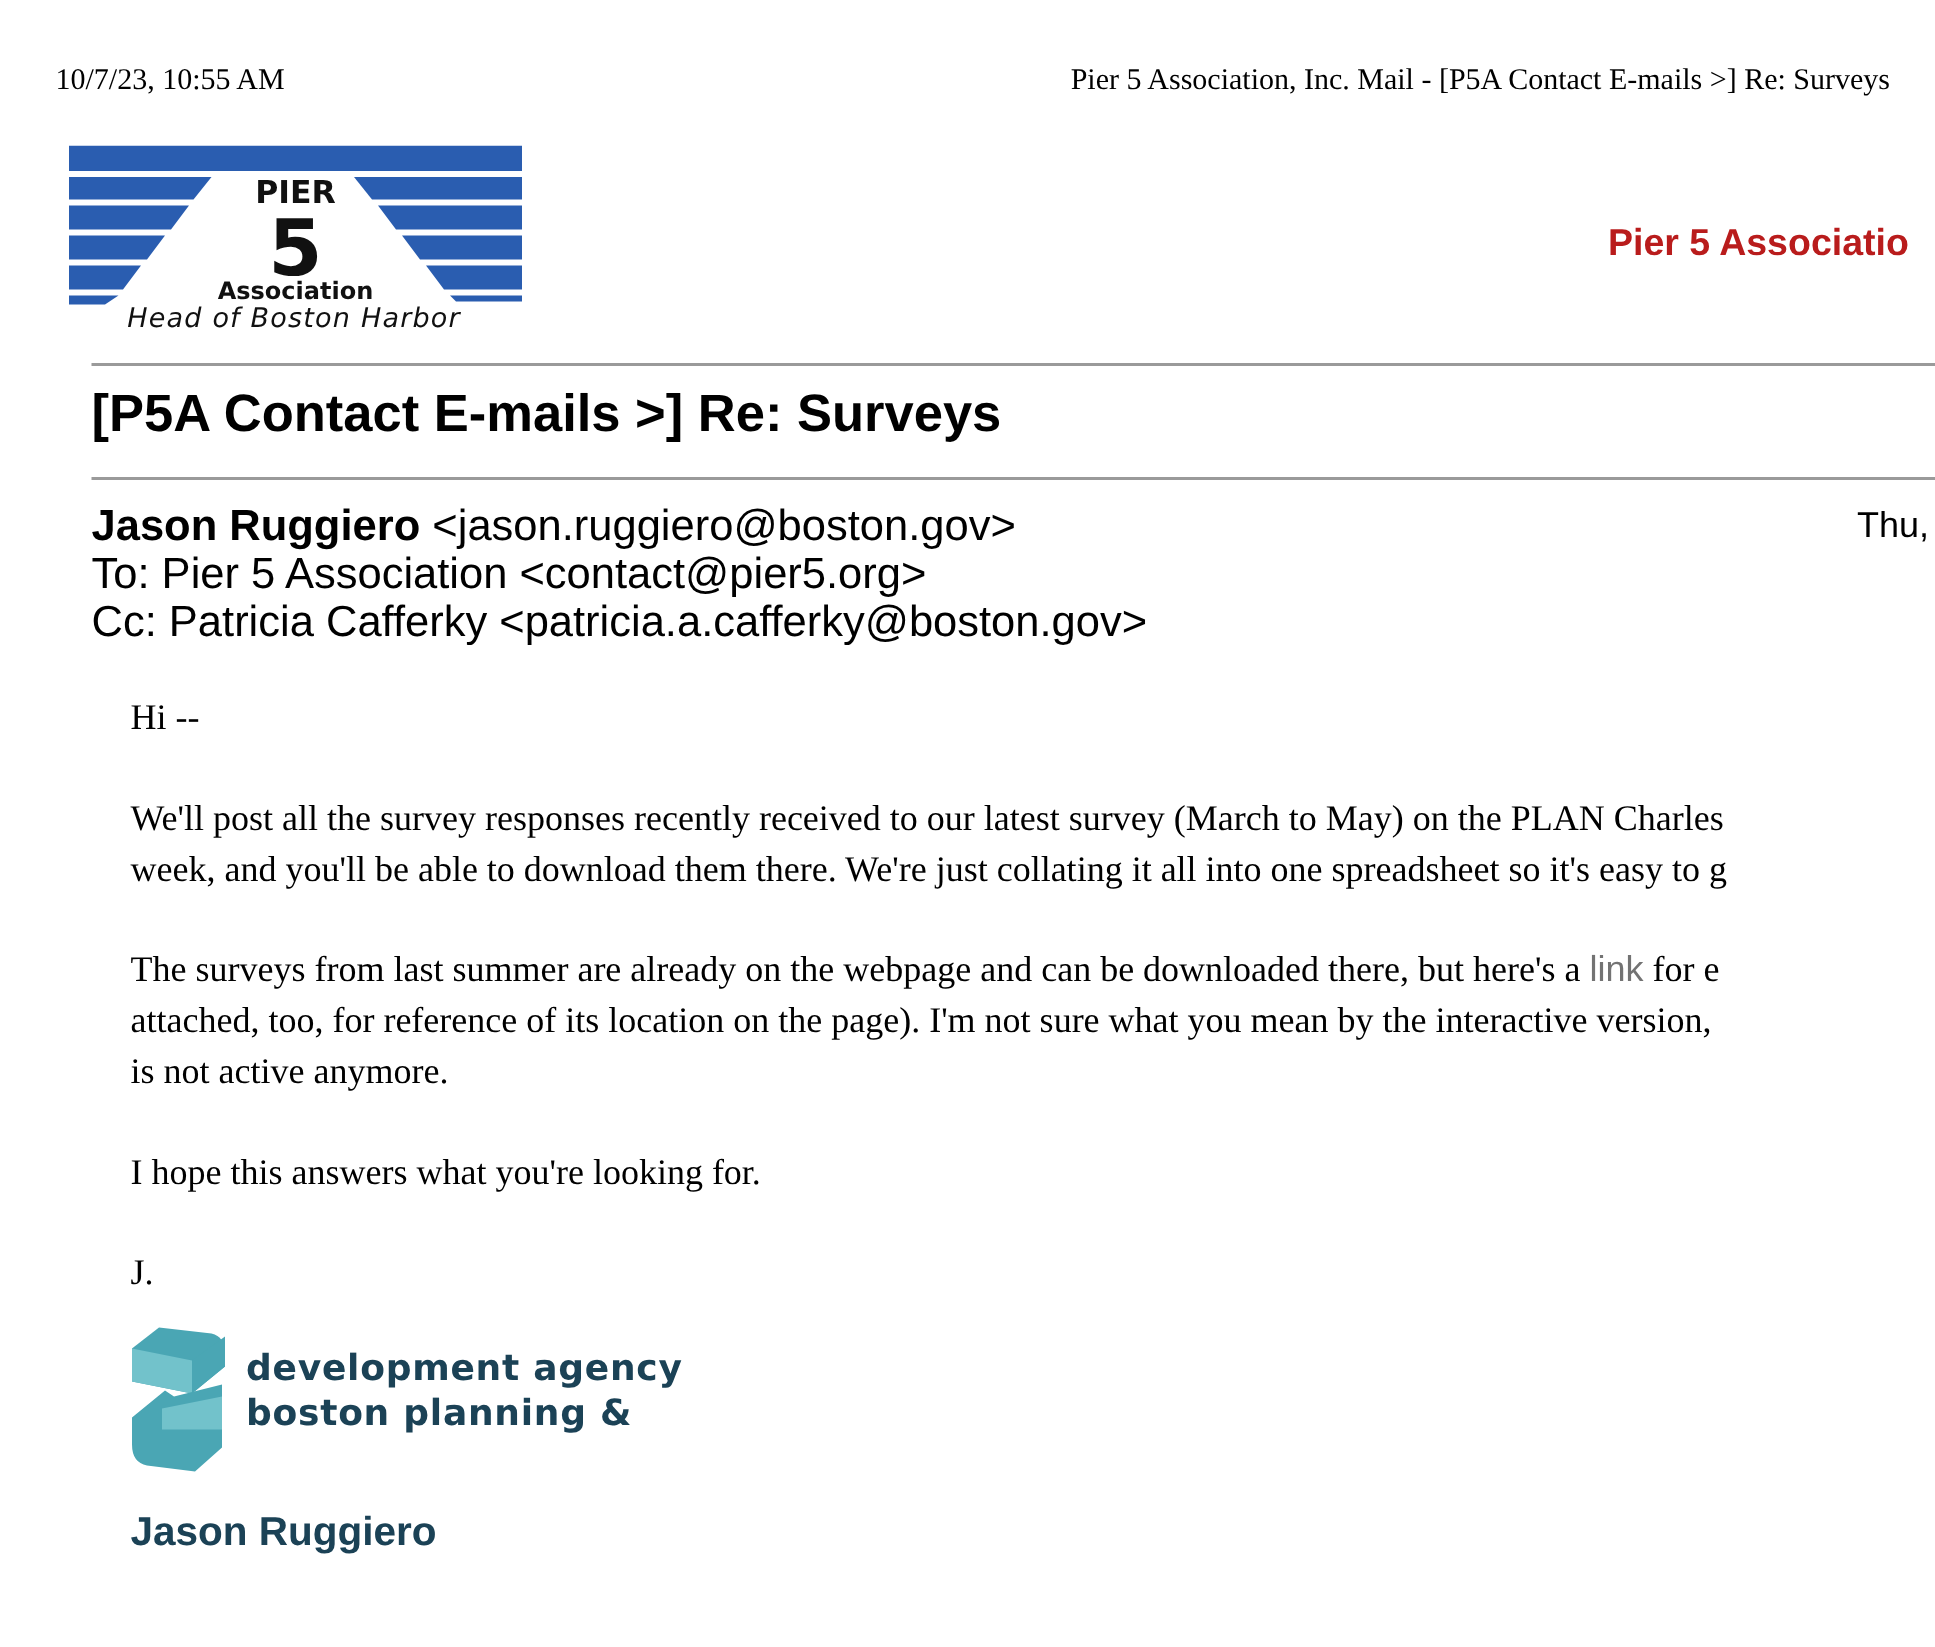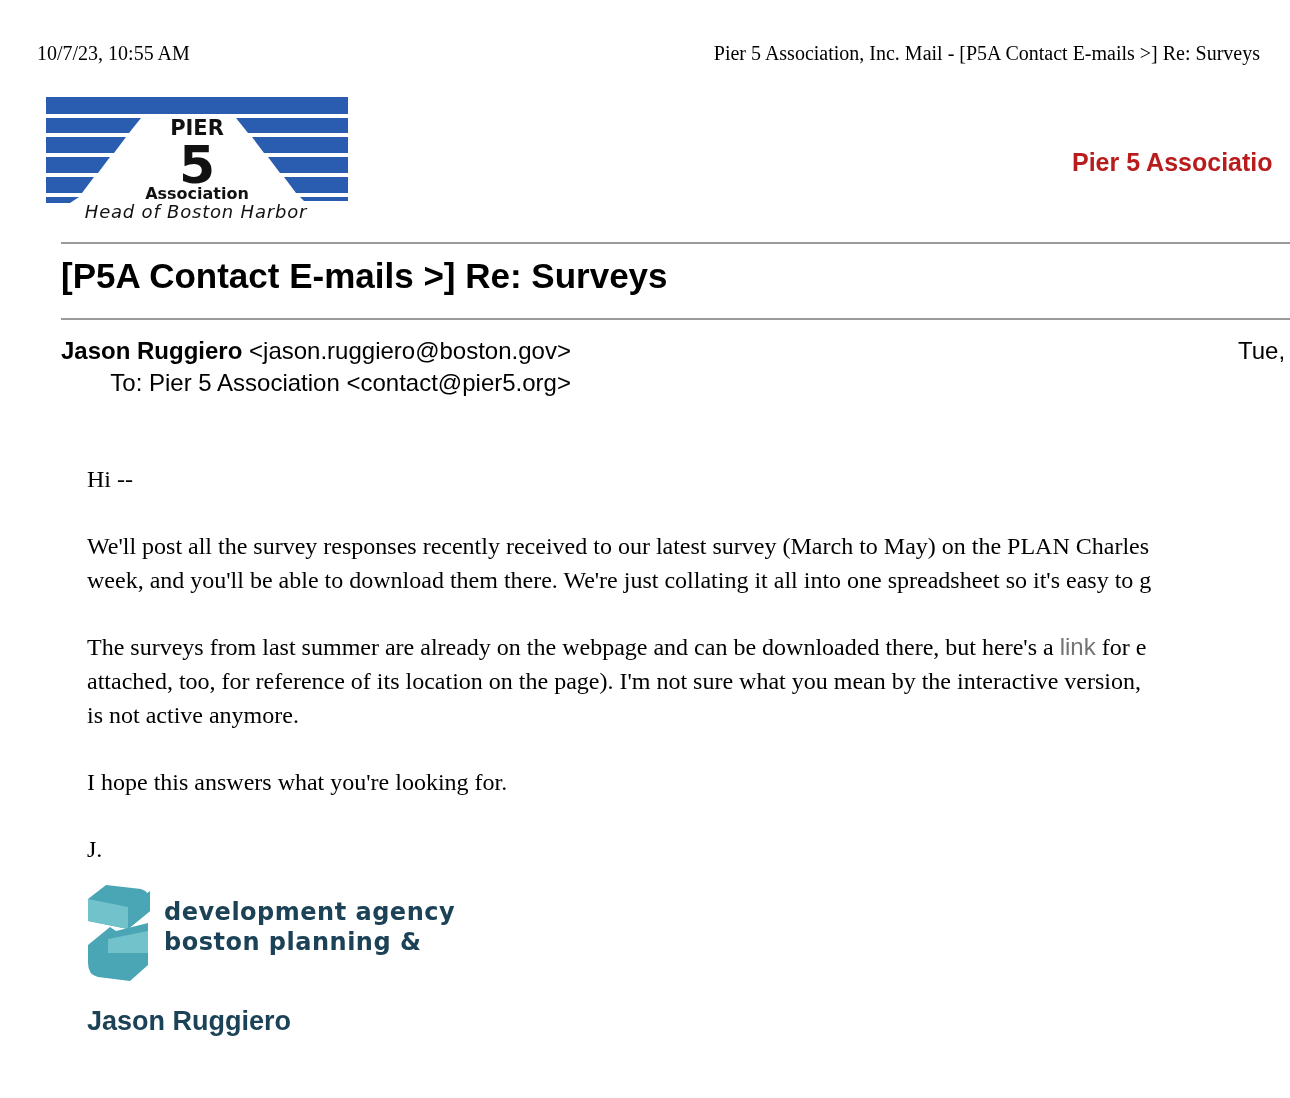--- a/index.html
+++ b/index.html
@@ -14,21 +14,21 @@
     font-weight: bold; font-size: 25px; color: #b91c1c; white-space: nowrap; }
 
   .rule { position: absolute; left: 61px; width: 1240px; height: 2px; background: #9a9a9a; }
   .rule.r1 { top: 242px; }
   .rule.r2 { top: 318px; }
 
   .subject { position: absolute; left: 61px; top: 256px; font-family: "Liberation Sans", sans-serif;
     font-weight: bold; font-size: 35px; white-space: nowrap; text-align: right; }
 
   .meta { position: absolute; left: 61px; top: 335px; font-family: "Liberation Sans", sans-serif;
-    font-size: 24px; line-height: 32px; white-space: nowrap; text-align: right; }
+    font-size: 29px; line-height: 32px; white-space: nowrap; }
   .meta b { font-weight: bold; }
   .date-right { position: absolute; left: 1238px; top: 335px; font-family: "Liberation Sans", sans-serif;
     font-size: 24px; line-height: 32px; white-space: nowrap; }
 
   .body { position: absolute; left: 87px; top: 462px; width: 1400px; font-family: "Liberation Serif", serif;
     font-size: 24px; line-height: 34px; white-space: nowrap; }
   .body p { margin: 0 0 33px 0; }
   .body a { color: #737373; text-decoration: none; font-family: "Liberation Sans", sans-serif; }
 
   .bpda { position: absolute; left: 86px; top: 883px; width: 380px; height: 100px; }
@@ -76,22 +76,23 @@
 <div class="rule r1"></div>
 <div class="subject">[P5A Contact E-mails &gt;] Re: Surveys</div>
 <div class="rule r2"></div>
 
 <div class="meta">
   <div>
     <b>Jason Ruggiero</b>
     <span>&lt;jason.ruggiero@boston.gov&gt;</span>
   </div>
   <div>To: Pier 5 Association &lt;contact@pier5.org&gt;</div>
+  <div>Cc: Patricia Cafferky &lt;patricia.a.cafferky@boston.gov&gt;</div>
 </div>
-<div class="date-right">Tue,</div>
+<div class="date-right">Thu,</div>
 
 <div class="body">
   <p>Hi --</p>
   <p>
     <span>We'll post all the survey responses recently received to our latest survey (March to May) on the PLAN Charles</span><br>
     <span>week, and you'll be able to download them there. We're just collating it all into one spreadsheet so it's easy to g</span>
   </p>
   <p>
     <span>The surveys from last summer are already on the webpage and can be downloaded there, but here's a </span><a href="#">link</a><span> for e</span><br>
     <span>attached, too, for reference of its location on the page). I'm not sure what you mean by the interactive version,</span><br>

